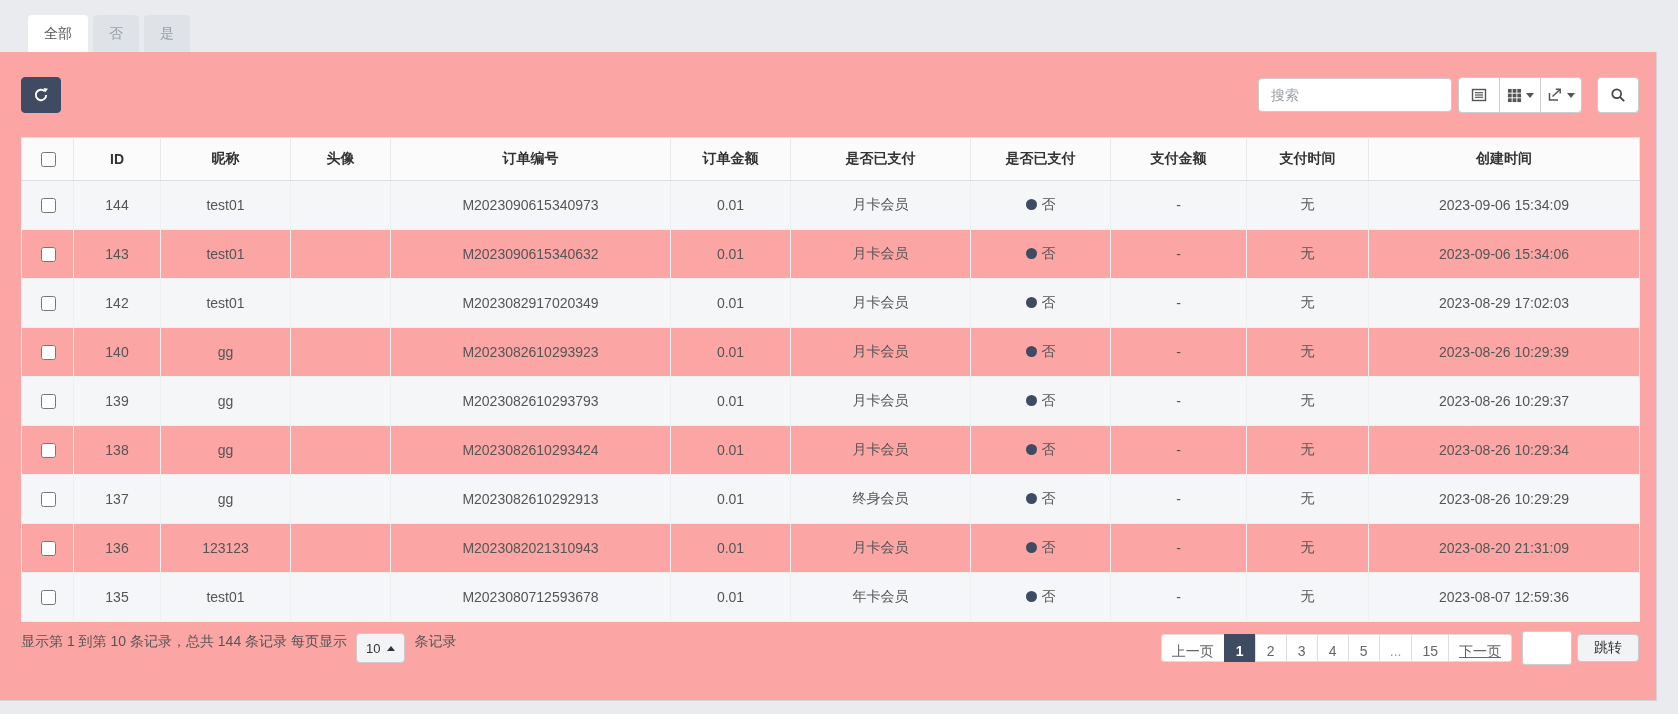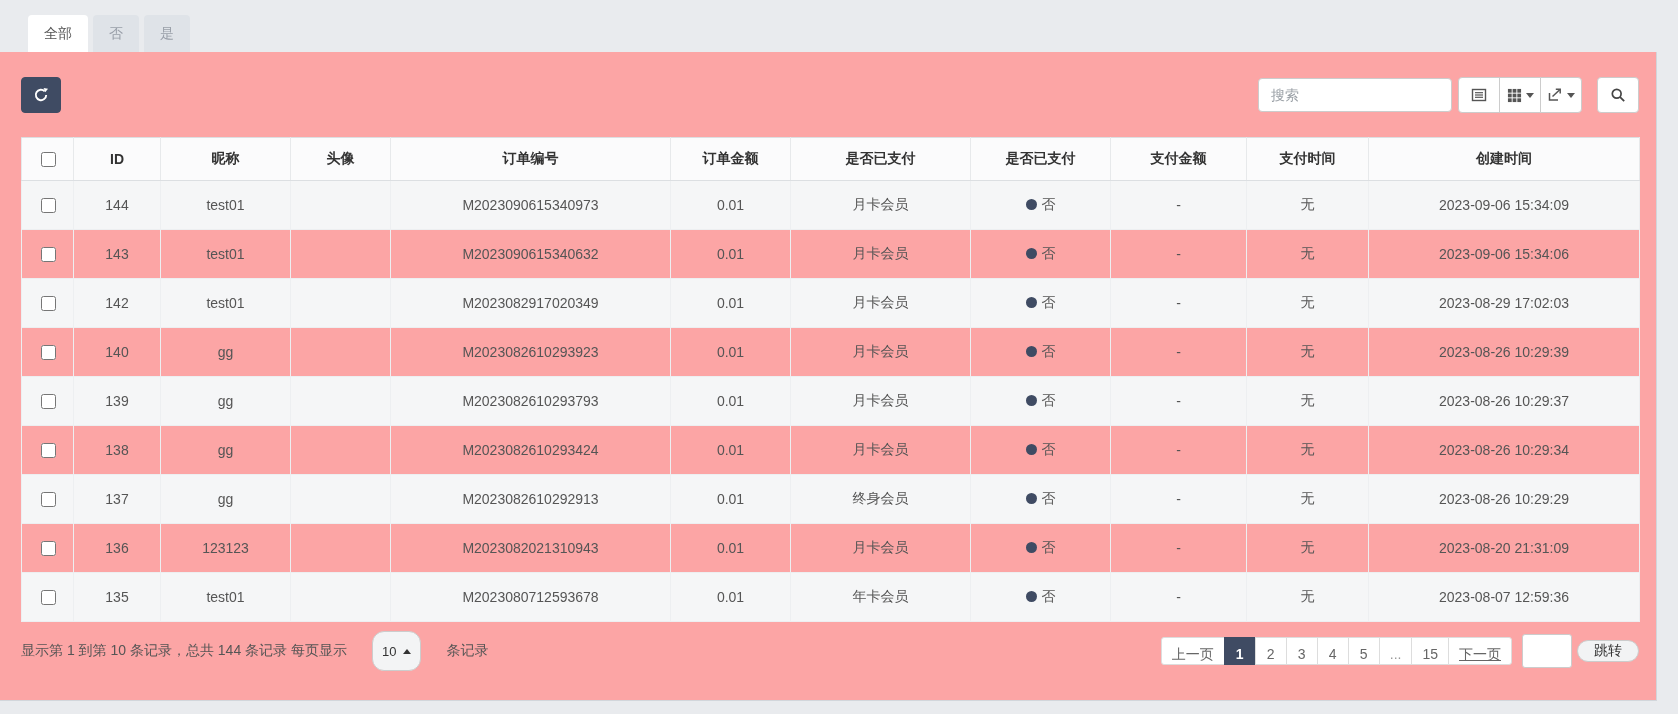--- a/index.html
+++ b/index.html
@@ -40,37 +40,37 @@
   table{width:1618px;border-collapse:collapse;table-layout:fixed;margin-top:24px;font-size:14px;}
   th{height:40px;font-weight:bold;color:#333;background:#fbfbfc;text-align:center;
      border:1px solid #e7e9eb;border-top:1px solid #dcdfe2;border-bottom:1px solid #dcdfe2;font-size:14px;}
   td{height:46px;color:#555;text-align:center;border:1px solid #edeff1;overflow:hidden;white-space:nowrap;}
   tbody tr:nth-child(odd) td{background:#f5f6f7;}
   input[type=checkbox]{width:15px;height:15px;cursor:pointer;}
   .paid-dot{display:inline-block;width:11px;height:11px;border-radius:50%;background:#3f4b63;
             margin-right:5px;vertical-align:-1px;}
   
   .pagebar{display:flex;justify-content:space-between;align-items:center;margin-top:9px;width:1618px;}
-  .page-info{font-size:14px;color:#555;display:flex;align-items:center;gap:25px;}
-  .page-size-btn{height:40px;min-width:48px;padding:0 9px;background:#f3f4f5;border:1px solid #ccc;
-                 border-radius:12px;font-size:13px;color:#333;display:inline-flex;align-items:center;
+  .page-info{font-size:14px;color:#555;display:flex;gap:9px;}
+  .page-size-btn{height:30px;min-width:48px;padding:0 9px;background:#f3f4f5;border:1px solid #ccc;
+                 border-radius:4px;font-size:13px;color:#333;display:inline-flex;align-items:center;
                  justify-content:center;gap:7px;cursor:pointer;}
   .page-controls{display:flex;align-items:center;}
   ul.pagination{display:inline-flex;list-style:none;margin:0;padding:0;}
   .page-item{min-width:32px;padding:0 10px;box-sizing:border-box;height:28px;line-height:32px;
              text-align:center;background:#fff;border:1px solid #ddd;margin-left:-1px;color:#666;
              font-size:14px;cursor:pointer;user-select:none;}
   .page-item:first-child{border-radius:3px 0 0 3px;margin-left:0;}
   .page-item:last-child{border-radius:0 3px 3px 0;text-decoration:underline;}
   .page-item.active{background:#3f4b63;border-color:#3f4b63;color:#fff;font-weight:bold;}
   .page-item.ellipsis{color:#999;}
   .jump-input{width:50px;height:34px;box-sizing:border-box;border:1px solid #ccc;border-radius:3px;
               margin-left:10px;padding:0 6px;font-size:14px;outline:none;}
-  .jump-btn{height:22px;padding:0 16px;margin-left:5px;background:#f2f3f4;border:1px solid #ccc;
-            border-radius:12px;font-size:14px;color:#333;cursor:pointer;}
+  .jump-btn{height:28px;padding:0 16px;margin-left:5px;background:#f2f3f4;border:1px solid #ccc;
+            border-radius:4px;font-size:14px;color:#333;cursor:pointer;}
   svg{display:block;}
 </style>
 </head>
 <body>
 
 <div class="tabbar">
   <div class="tab active">全部</div>
   <div class="tab">否</div>
   <div class="tab">是</div>
 </div>

